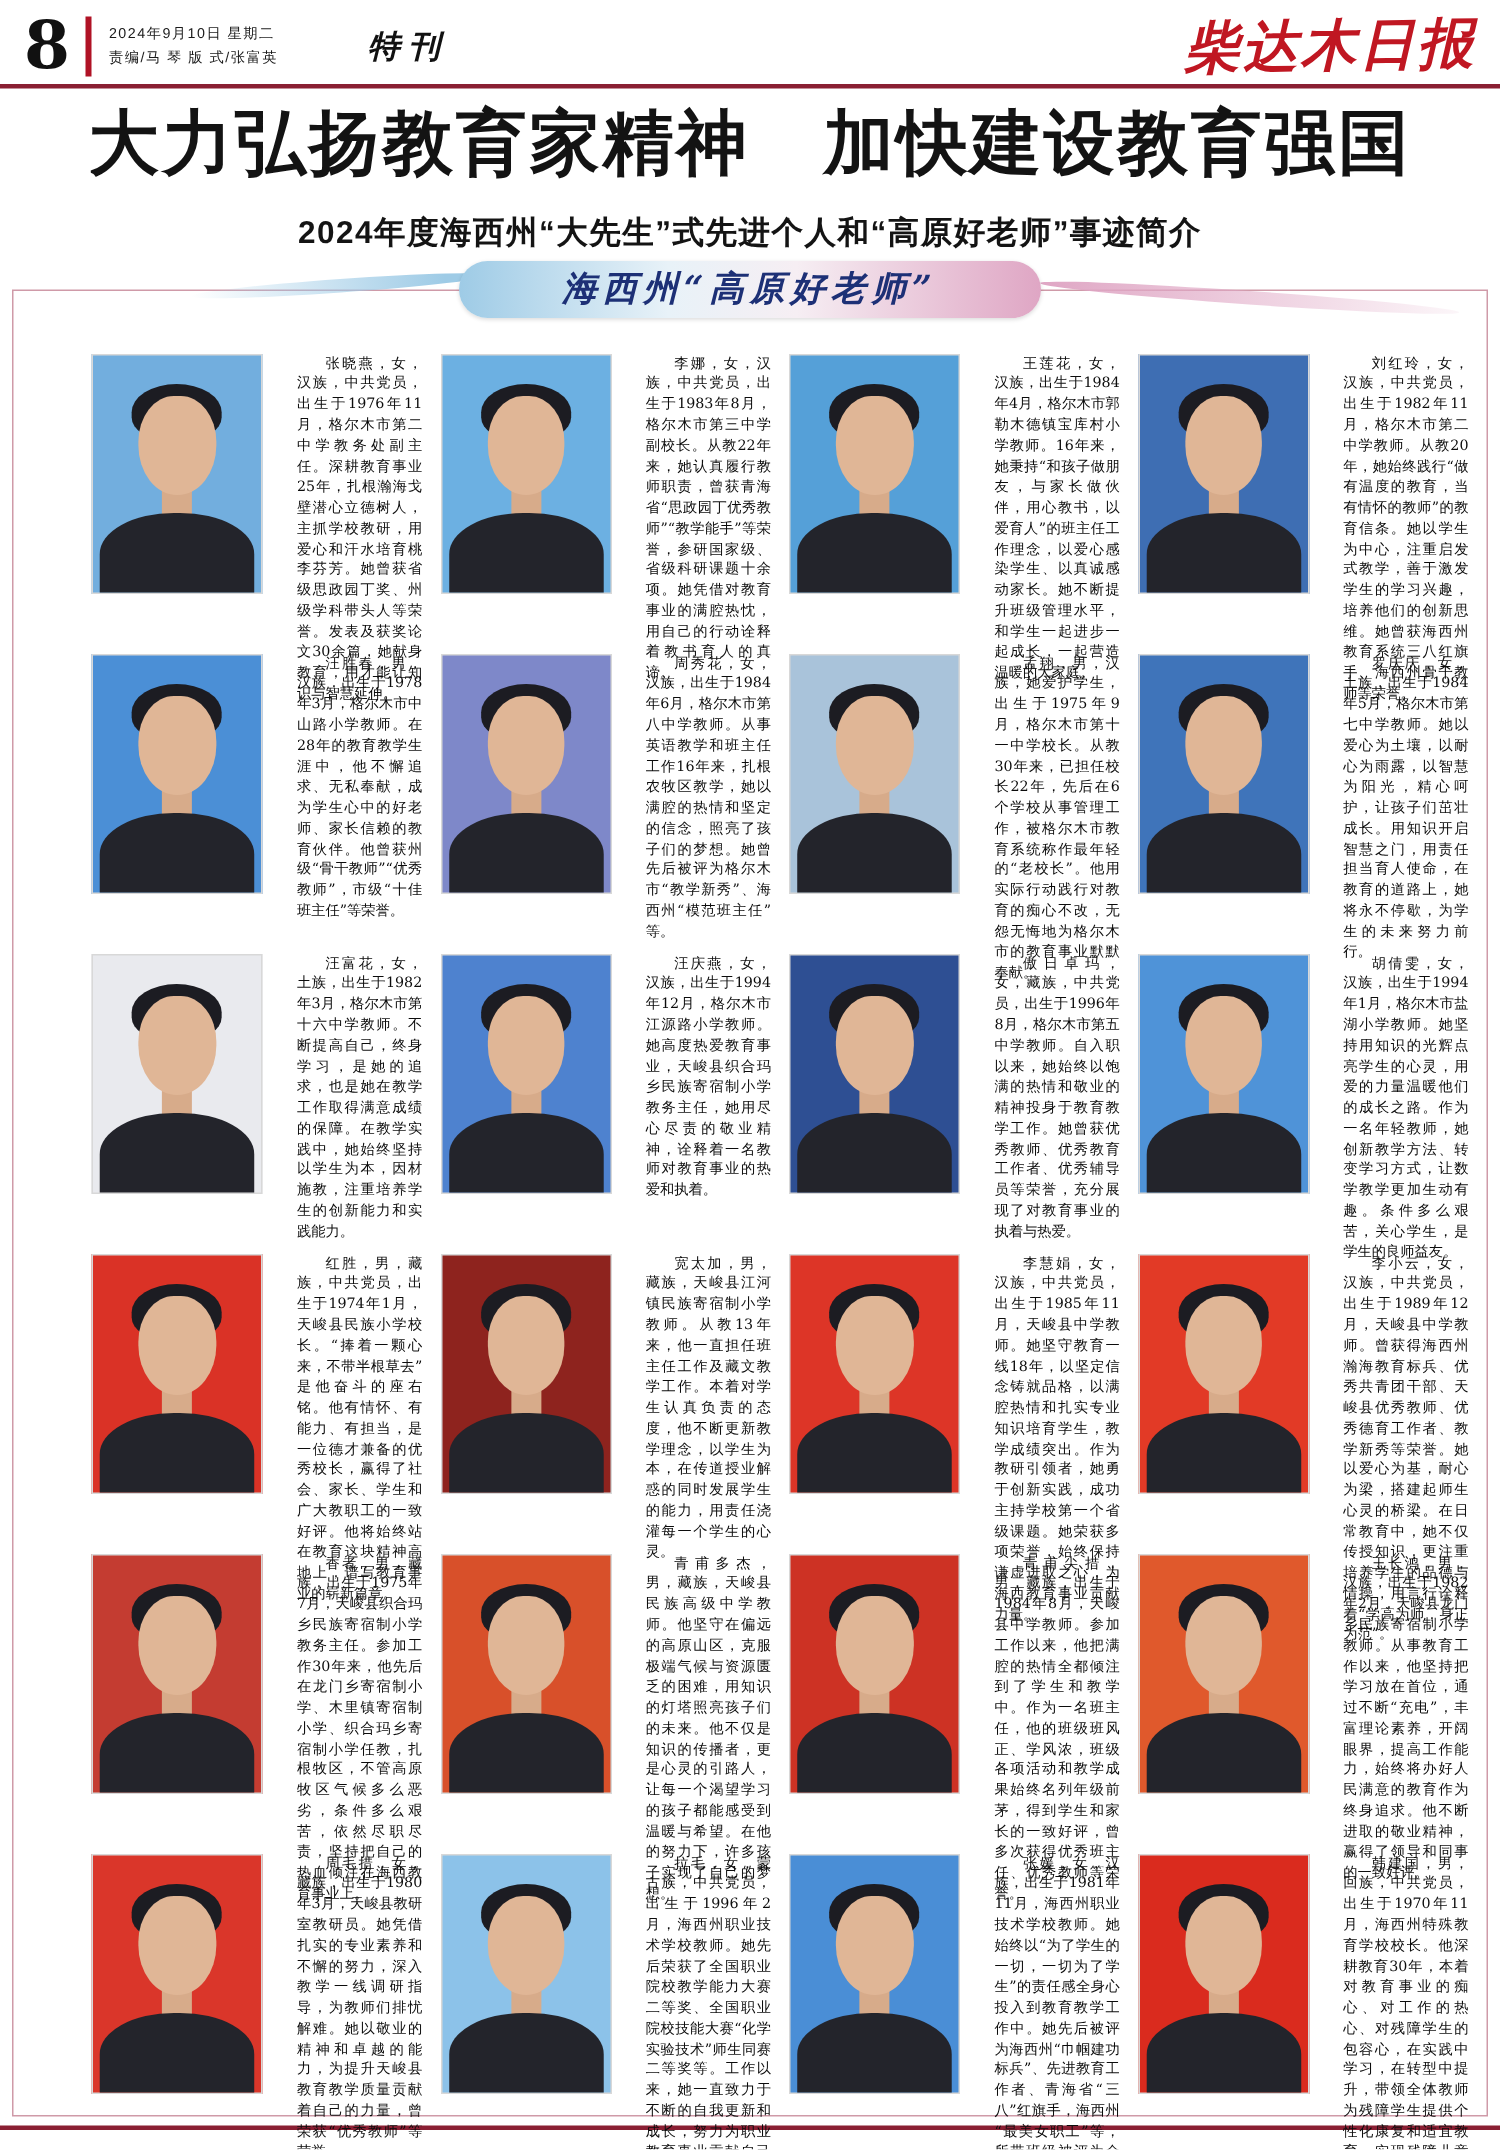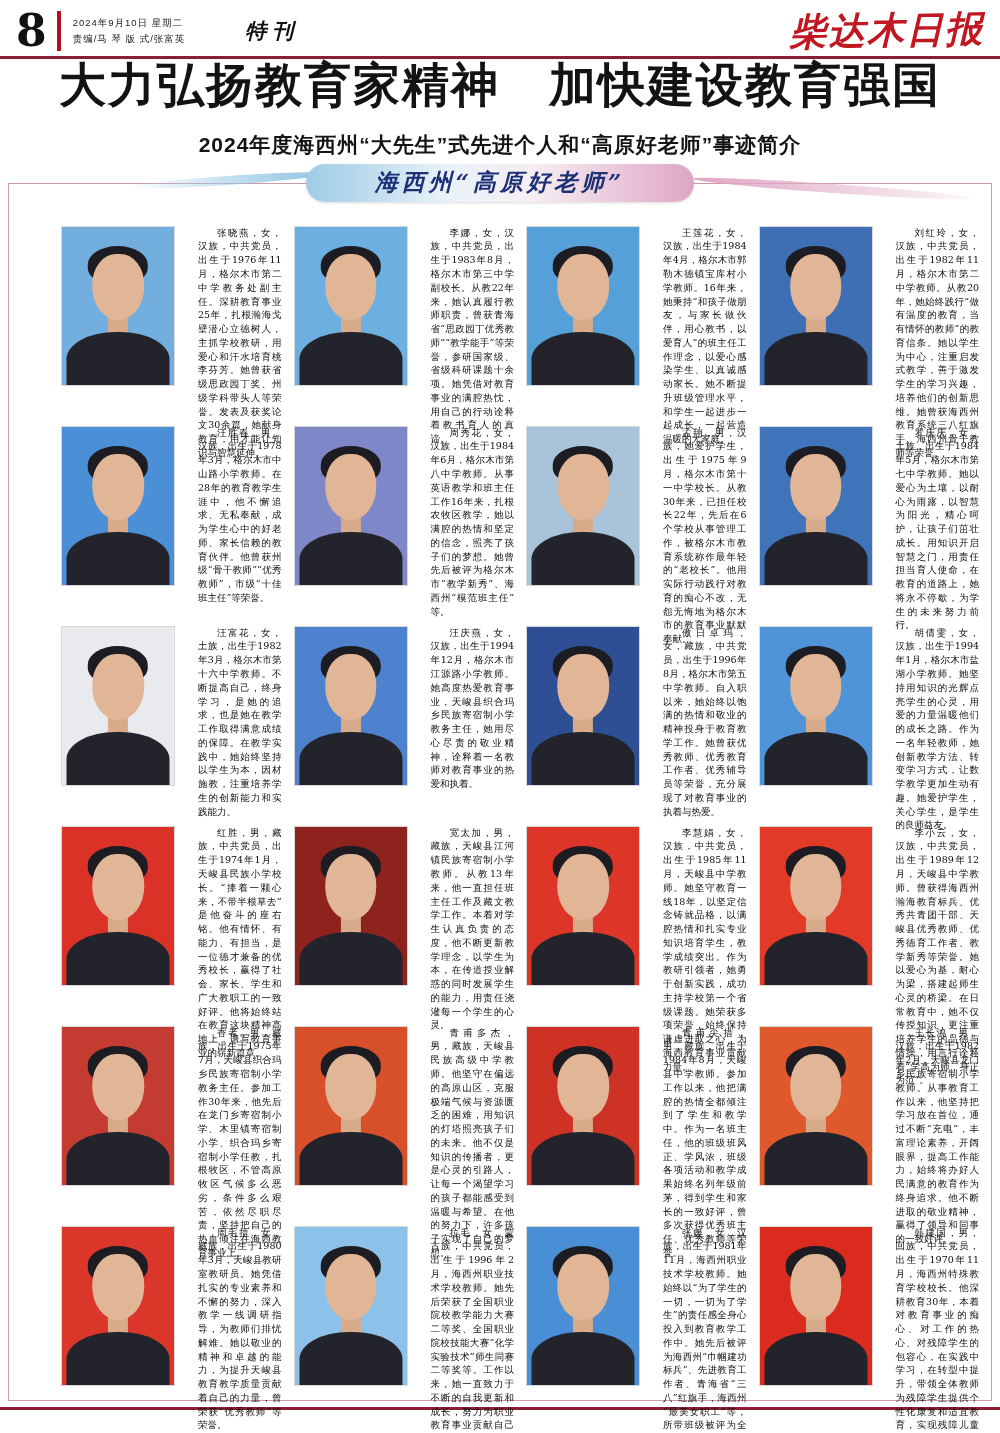--- a/index.html
+++ b/index.html
@@ -10,21 +10,21 @@
   .masthead{height:56px;display:flex;align-items:center;padding:6px 16px 0 16px;box-sizing:border-box;}
   .page-num{font-size:44px;font-weight:900;line-height:1;font-family:"DejaVu Serif",serif;}
   .vbar{width:4px;height:40px;background:#b01225;margin:0 12px 0 10px;}
   .meta{font-size:9.5px;line-height:1.7;color:#1a1a1a;letter-spacing:1px;}
   .section-title{font-size:21px;font-weight:900;letter-spacing:6px;margin-left:60px;font-style:italic;}
   .logo{margin-left:auto;font-size:37px;font-weight:900;font-style:italic;color:#c01722;
         letter-spacing:2px;transform:rotate(-1deg);font-family:"DejaVu Serif",serif;}
   .rule-top{height:3px;background:#8a1f33;}
 
   
-  .headline{text-align:center;font-size:47px;font-weight:900;letter-spacing:2px;
+  .headline{margin-top:10px;text-align:center;font-size:47px;font-weight:900;letter-spacing:2px;
             color:#131313;line-height:1.1;}
   .subtitle{margin-top:20px;text-align:center;font-size:21px;font-weight:700;color:#141414;letter-spacing:1px;}
 
   
   .board{position:relative;margin:24px 8px 0 8px;border:1px solid #cf9aa8;padding-left:40px;}
   .banner{position:absolute;top:-20px;left:50%;transform:translateX(-50%);width:388px;height:38px;
           border-radius:19px;display:flex;align-items:center;justify-content:center;
           background:linear-gradient(90deg,#9ecbe6 0%,#e8f2f8 36%,#f6eef3 58%,#dfa6c4 100%);
           box-shadow:0 1px 3px rgba(0,0,0,.15);z-index:3;}
   .banner-text{font-size:23px;font-weight:800;font-style:italic;color:#1d3076;letter-spacing:4px;
@@ -214,21 +214,21 @@
   </div>
 
   <div class="cell">
     <div class="photo" style="background: rgb(79, 147, 216);">
       <div class="sil-hair"></div>
       <div class="sil-neck"></div>
       <div class="sil-head"></div>
       <div class="sil-body"></div>
     </div>
     <div class="bio">
-            <p>胡倩雯，女，汉族，出生于1994年1月，格尔木市盐湖小学教师。她坚持用知识的光辉点亮学生的心灵，用爱的力量温暖他们的成长之路。作为一名年轻教师，她创新教学方法、转变学习方式，让数学教学更加生动有趣。她爱护学生，关心学生，是学生的良师益友。</p>
+            <p>胡倩雯，女，汉族，出生于1994年1月，格尔木市盐湖小学教师。她坚持用知识的光辉点亮学生的心灵，用爱的力量温暖他们的成长之路。作为一名年轻教师，她创新教学方法、转变学习方式，让数学教学更加生动有趣。条件多么艰苦，关心学生，是学生的良师益友。</p>
           </div>
   </div>
 
   <div class="cell">
     <div class="photo" style="background: rgb(218, 50, 38);">
       <div class="sil-hair"></div>
       <div class="sil-neck"></div>
       <div class="sil-head"></div>
       <div class="sil-body"></div>
     </div>

